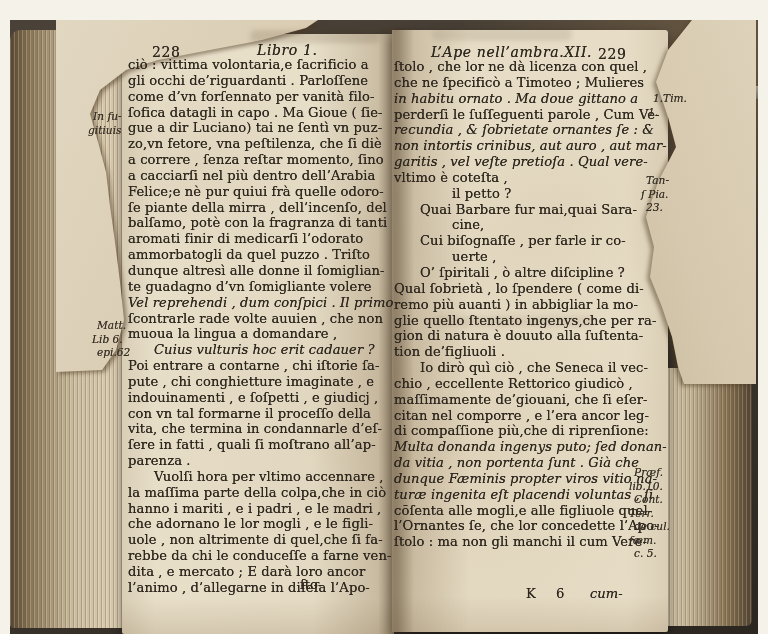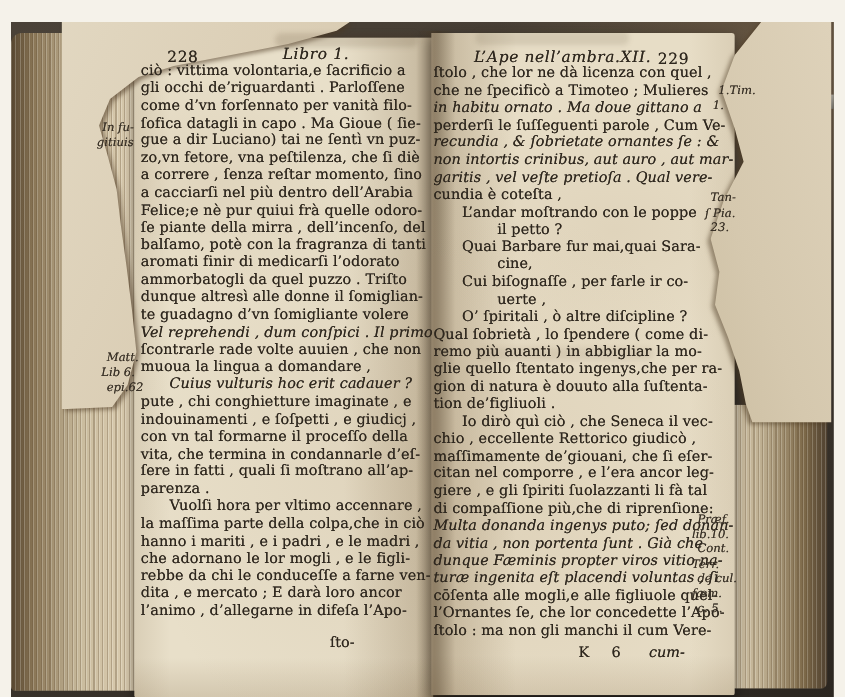--- a/index.html
+++ b/index.html
@@ -98,21 +98,21 @@
   .catchword-l{position:absolute;left:290px;top:557px;font-size:13.1px;}
   .sigline{position:absolute;left:384px;top:566px;width:264px;height:16px;font-size:13.1px;}
   .sig-k{position:absolute;left:132px;letter-spacing:8px;}
   .sig-cw{position:absolute;left:196px;font-style:italic;}
   
   .mnote{position:absolute;font-size:10.6px;line-height:13.5px;font-style:italic;color:#383026;text-shadow:0 0 .3px rgba(46,38,28,.7);}
   .mnote .mline{white-space:nowrap;}
   .mnote .mline:nth-child(odd){padding-left:5px;}
   .mn-fug{left:78px;top:90px;}
   .mn-matt{left:82px;top:299px;}
-  .mn-tim{left:638px;top:56px;}
+  .mn-tim{left:638px;top:72px;}
   .mn-tan{left:631px;top:154px;}
   .mn-sen{left:619px;top:446px;}
 </style>
 </head>
 <body>
 
 <div class="photo">
 
   <div class="edge-left"></div>
   <div class="edge-right"></div>
@@ -152,62 +152,62 @@
       <div class="line">ſe piante della mirra , dell’incenſo, del</div>
       <div class="line">balſamo, potè con la fragranza di tanti</div>
       <div class="line">aromati finir di medicarſi l’odorato</div>
       <div class="line">ammorbatogli da quel puzzo . Triſto</div>
       <div class="line">dunque altresì alle donne il ſomiglian-</div>
       <div class="line">te guadagno d’vn ſomigliante volere</div>
       <div class="line i">Vel reprehendi , dum conſpici . Il primo</div>
       <div class="line">ſcontrarle rade volte auuien , che non</div>
       <div class="line">muoua la lingua a domandare ,</div>
       <div class="line i ind">Cuius vulturis hoc erit cadauer ?</div>
+      <div class="line">Poi entrare a contarne , chi iſtorie ſa-</div>
       <div class="line">pute , chi conghietture imaginate , e</div>
       <div class="line">indouinamenti , e ſoſpetti , e giudicj ,</div>
       <div class="line">con vn tal formarne il proceſſo della</div>
       <div class="line">vita, che termina in condannarle d’eſ-</div>
       <div class="line">ſere in fatti , quali ſi moſtrano all’ap-</div>
       <div class="line">parenza .</div>
       <div class="line ind">Vuolſi hora per vltimo accennare ,</div>
       <div class="line">la maſſima parte della colpa,che in ciò</div>
       <div class="line">hanno i mariti , e i padri , e le madri ,</div>
       <div class="line">che adornano le lor mogli , e le figli-</div>
+      <div class="line">uole , non altrimente di quel,che ſi fa-</div>
       <div class="line">rebbe da chi le conduceſſe a farne ven-</div>
       <div class="line">dita , e mercato ; E darà loro ancor</div>
       <div class="line">l’animo , d’allegarne in difeſa l’Apo-</div>
     </div>
   <div class="catchword-l ink">ſto-</div>
 
   <div class="textcol tc-right ink">
       <div class="line">ſtolo , che lor ne dà licenza con quel ,</div>
       <div class="line">che ne ſpecificò a Timoteo ; Mulieres</div>
       <div class="line i">in habitu ornato . Ma doue gittano a</div>
       <div class="line">perderſi le ſuſſeguenti parole , Cum Ve-</div>
       <div class="line i">recundia , &amp; ſobrietate ornantes ſe : &amp;</div>
       <div class="line i">non intortis crinibus, aut auro , aut mar-</div>
       <div class="line i">garitis , vel veſte pretioſa . Qual vere-</div>
-      <div class="line">cundia è coteſta ,</div>
-      <div class="line ind">L’andar moſtrando con le poppe</div>
+      <div class="line">vltimo è coteſta ,</div>
       <div class="line ind2">il petto ?</div>
       <div class="line ind">Quai Barbare fur mai,quai Sara-</div>
       <div class="line ind2">cine,</div>
       <div class="line ind">Cui biſognaſſe , per farle ir co-</div>
       <div class="line ind2">uerte ,</div>
       <div class="line ind">O’ ſpiritali , ò altre diſcipline ?</div>
       <div class="line">Qual ſobrietà , lo ſpendere ( come di-</div>
       <div class="line">remo più auanti ) in abbigliar la mo-</div>
       <div class="line">glie quello ſtentato ingenys,che per ra-</div>
       <div class="line">gion di natura è douuto alla ſuſtenta-</div>
       <div class="line">tion de’figliuoli .</div>
       <div class="line ind">Io dirò quì ciò , che Seneca il vec-</div>
       <div class="line">chio , eccellente Rettorico giudicò ,</div>
       <div class="line">maſſimamente de’giouani, che ſi eſer-</div>
       <div class="line">citan nel comporre , e l’era ancor leg-</div>
-      <div class="line">giere , e gli ſpiriti ſuolazzanti li fà tal</div>
       <div class="line">di compaſſione più,che di riprenſione:</div>
       <div class="line i">Multa donanda ingenys puto; ſed donan-</div>
       <div class="line i">da vitia , non portenta ſunt . Già che</div>
       <div class="line i">dunque Fæminis propter viros vitio na-</div>
       <div class="line i">turæ ingenita eſt placendi voluntas , ſi</div>
       <div class="line">cōſenta alle mogli,e alle figliuole quel-</div>
       <div class="line">l’Ornantes ſe, che lor concedette l’Apo-</div>
       <div class="line">ſtolo : ma non gli manchi il cum Vere-</div>
     </div>
   <div class="sigline ink">

